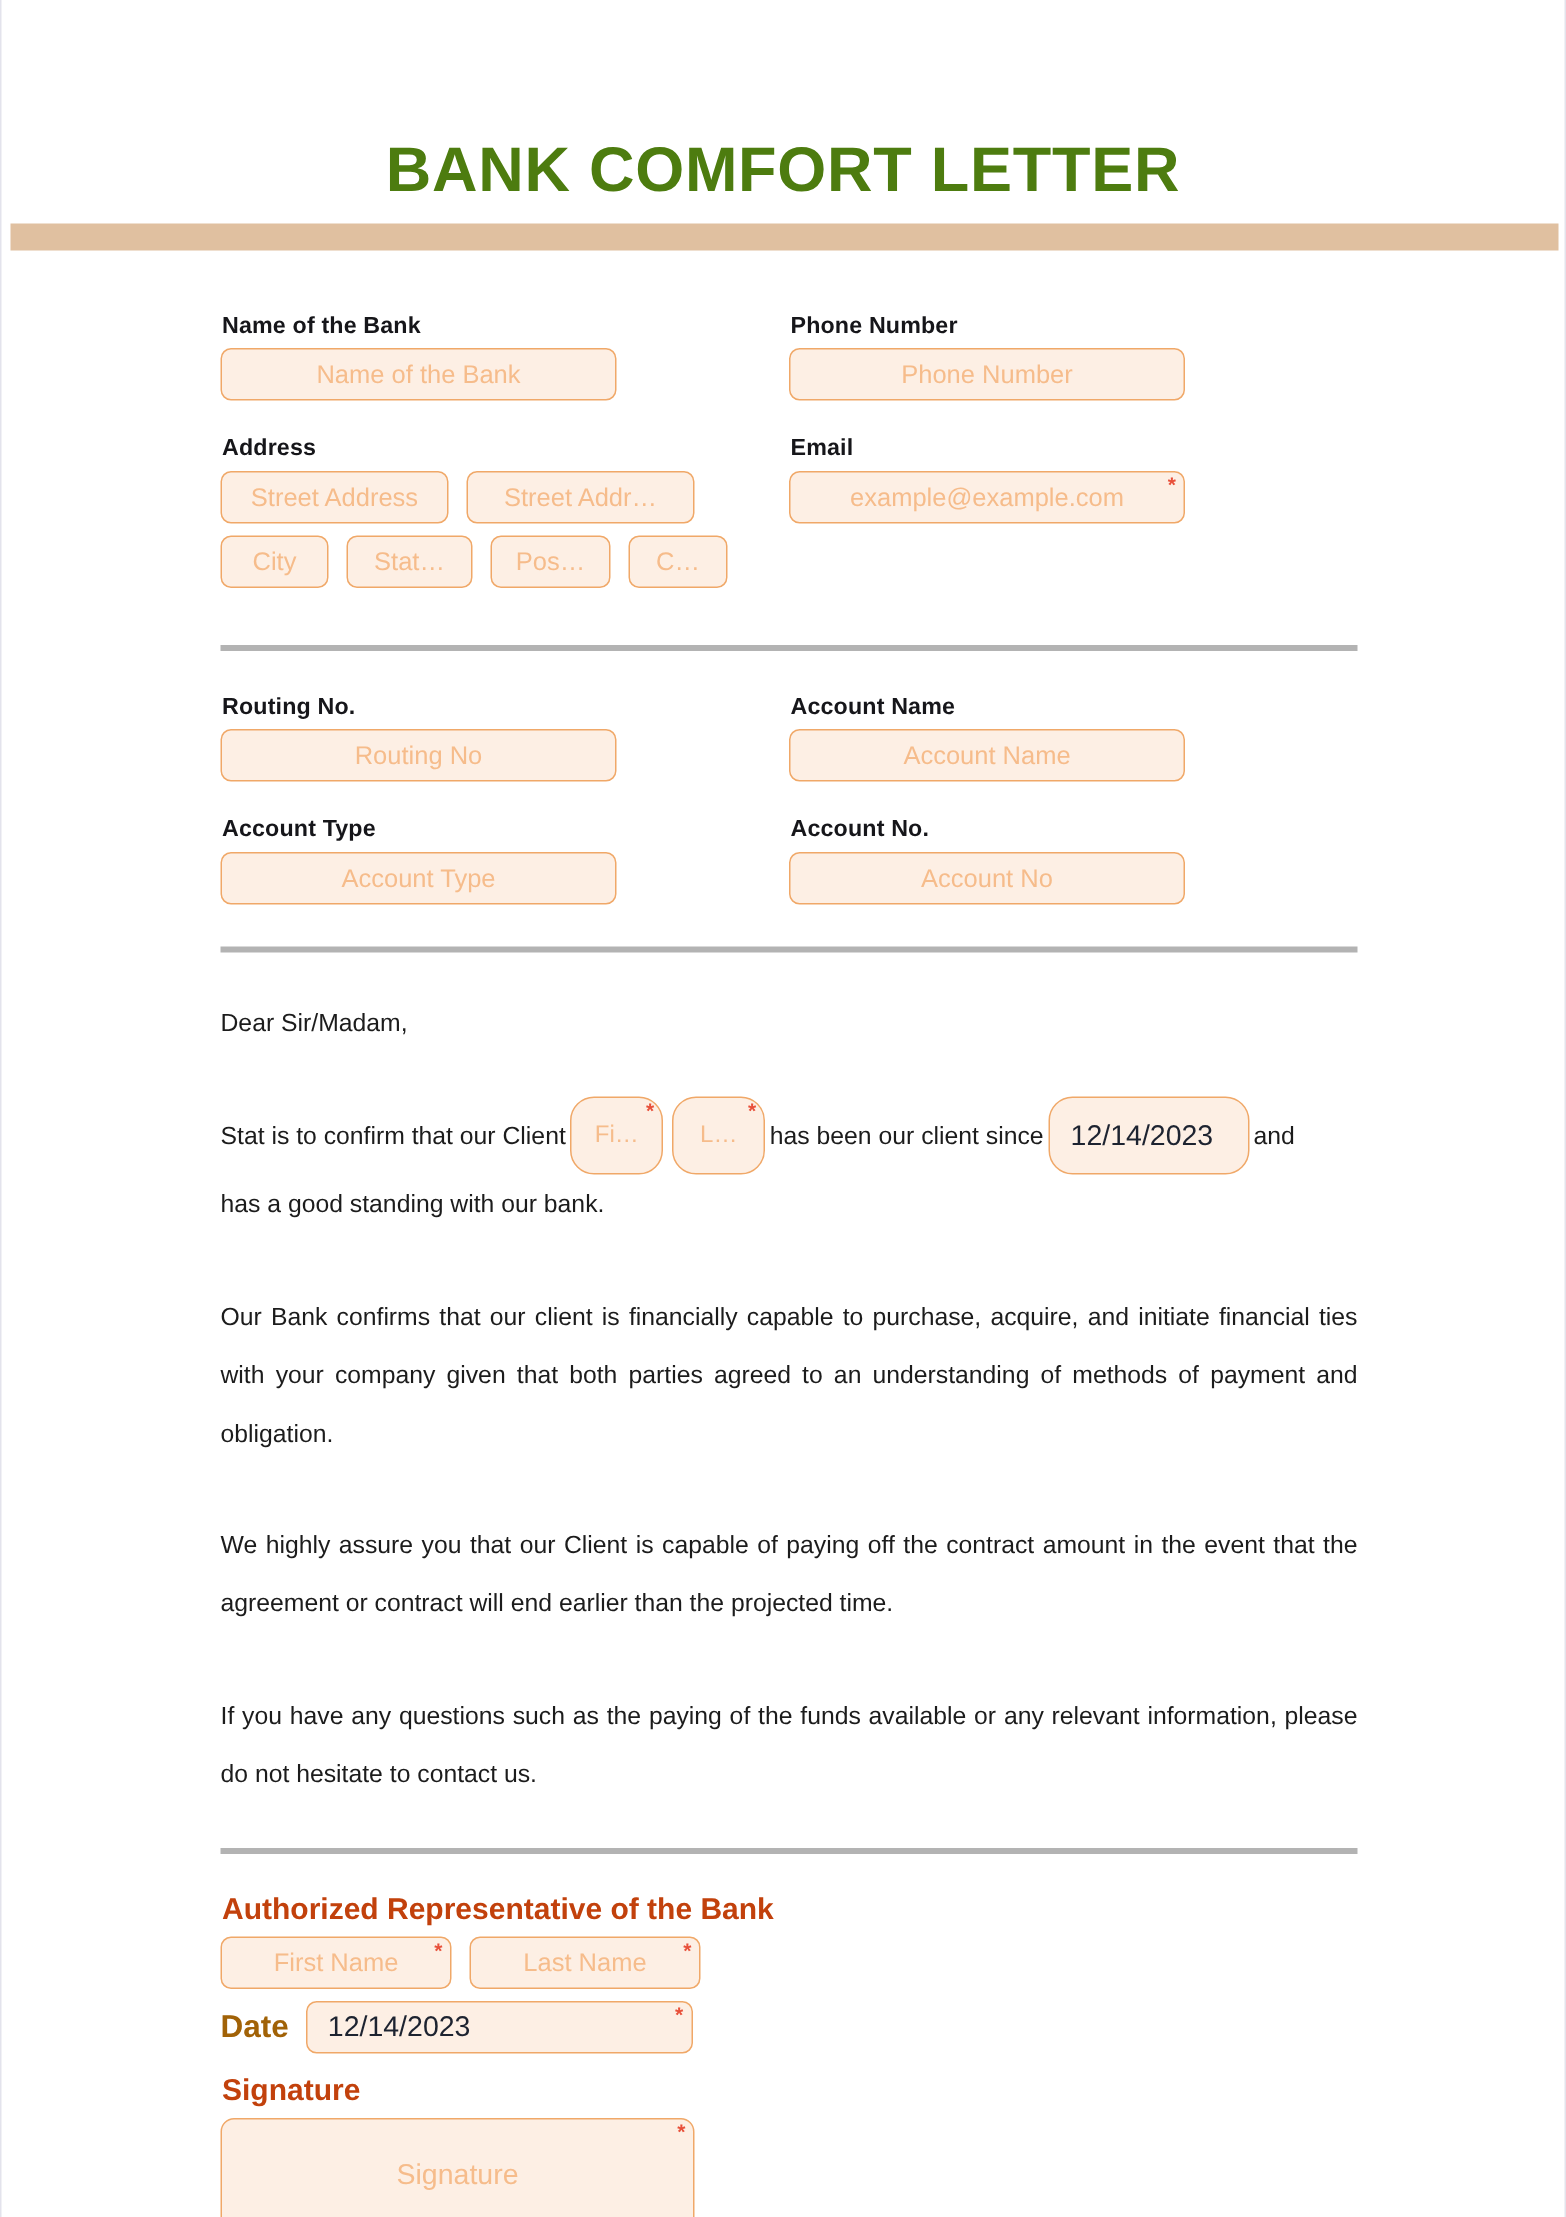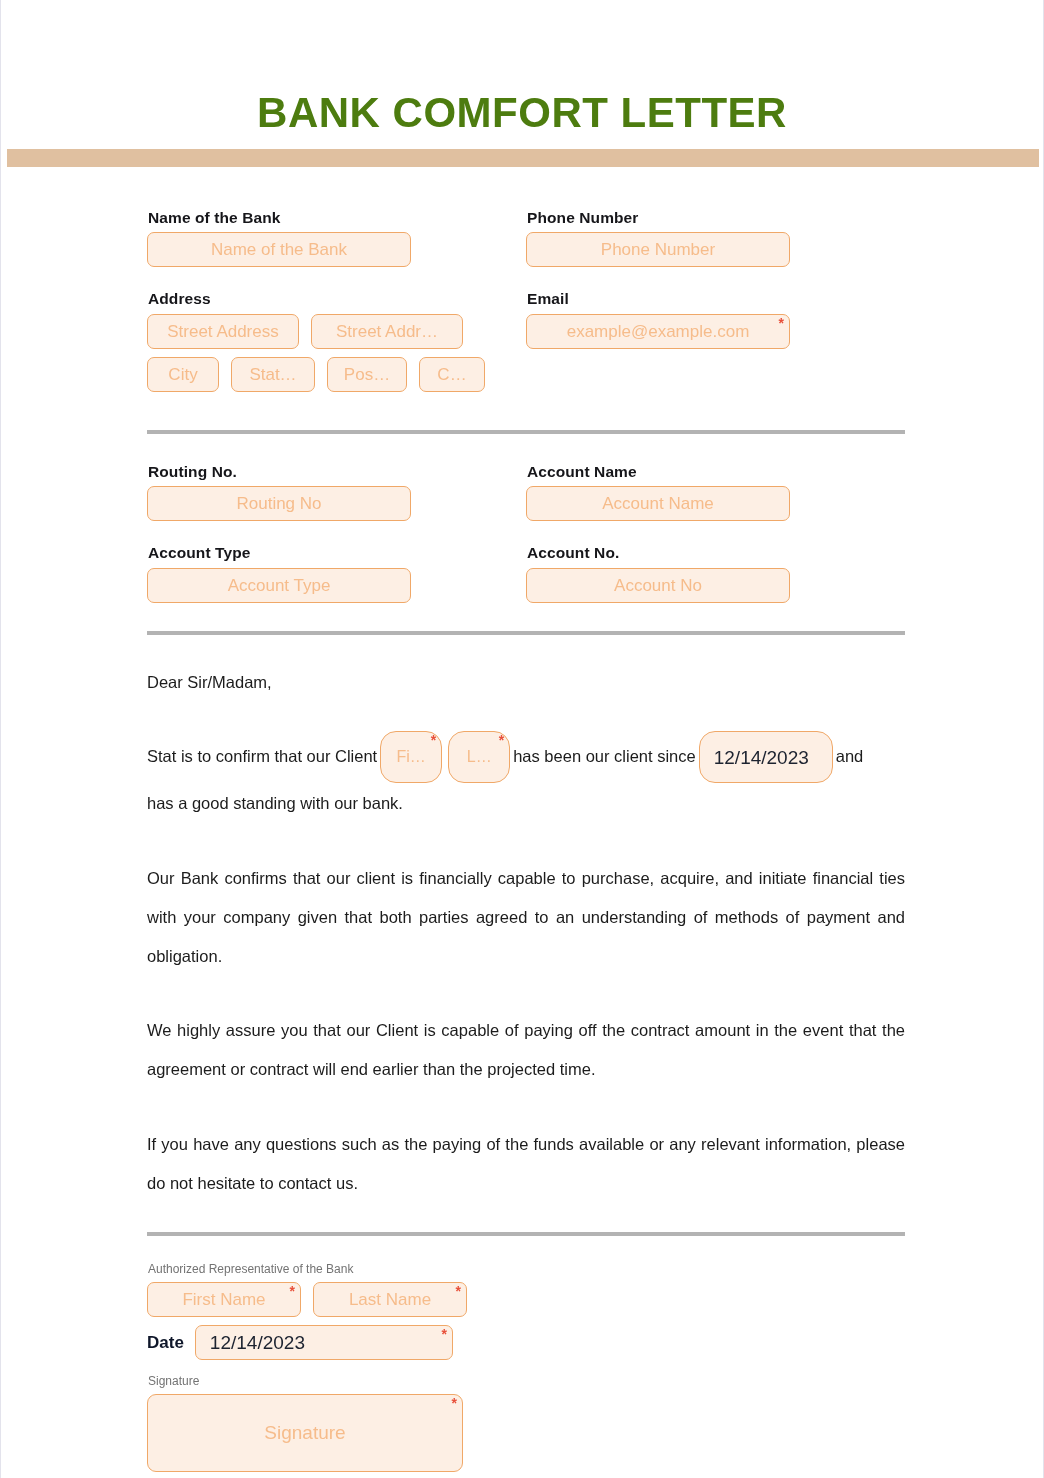--- a/index.html
+++ b/index.html
@@ -148,35 +148,35 @@
     margin: 0 3px;
     position: relative;
     top: -1px;
   }
   .w-fi { width: 62px; }
   .w-la { width: 62px; }
   .w-since { width: 134px; }
 
   
   .sig-heading {
-    font-size: 12px;
-    font-weight: normal;
-    color: #737373;
+    font-size: 20px;
+    font-weight: bold;
+    color: #c2410c;
     margin: 0 0 6px 1px;
   }
   .date-row {
     display: flex;
     align-items: center;
     gap: 11px;
     margin-top: 8px;
   }
   .date-label {
-    font-size: 17px;
-    font-weight: bold;
-    color: #0f172a;
+    font-size: 21px;
+    font-weight: bold;
+    color: #a16207;
   }
   .w-date { width: 258px; }
   .sig-box {
     width: 316px;
     height: 78px;
     border: 1.4px solid #f0a868;
     border-radius: 9px;
     background: #fdefe4;
     display: flex;
     align-items: center;

